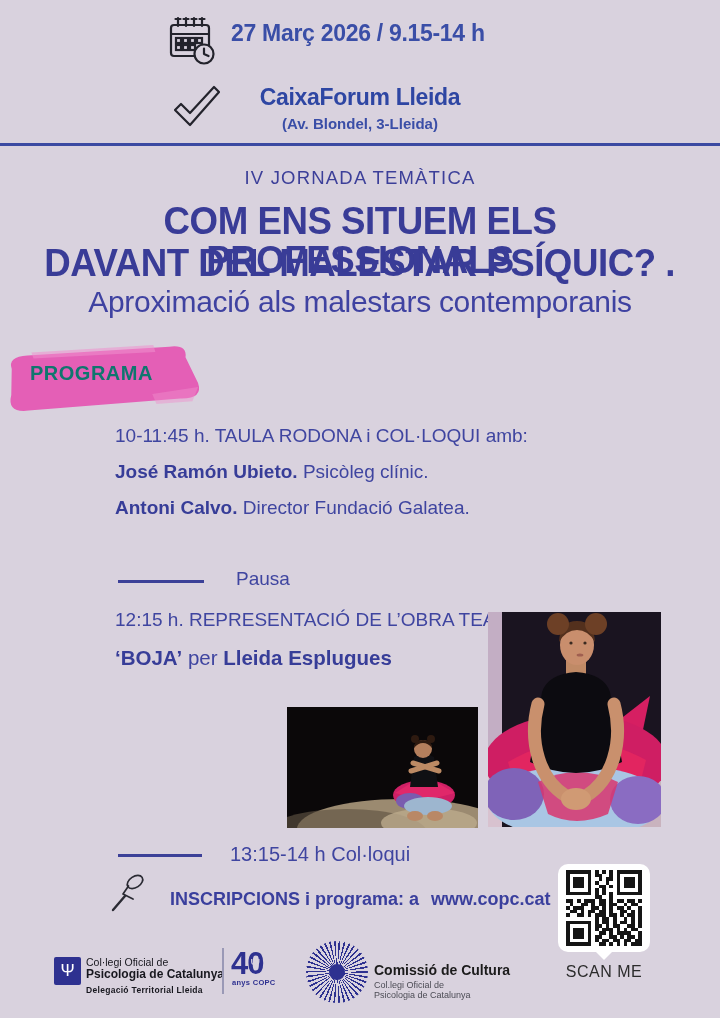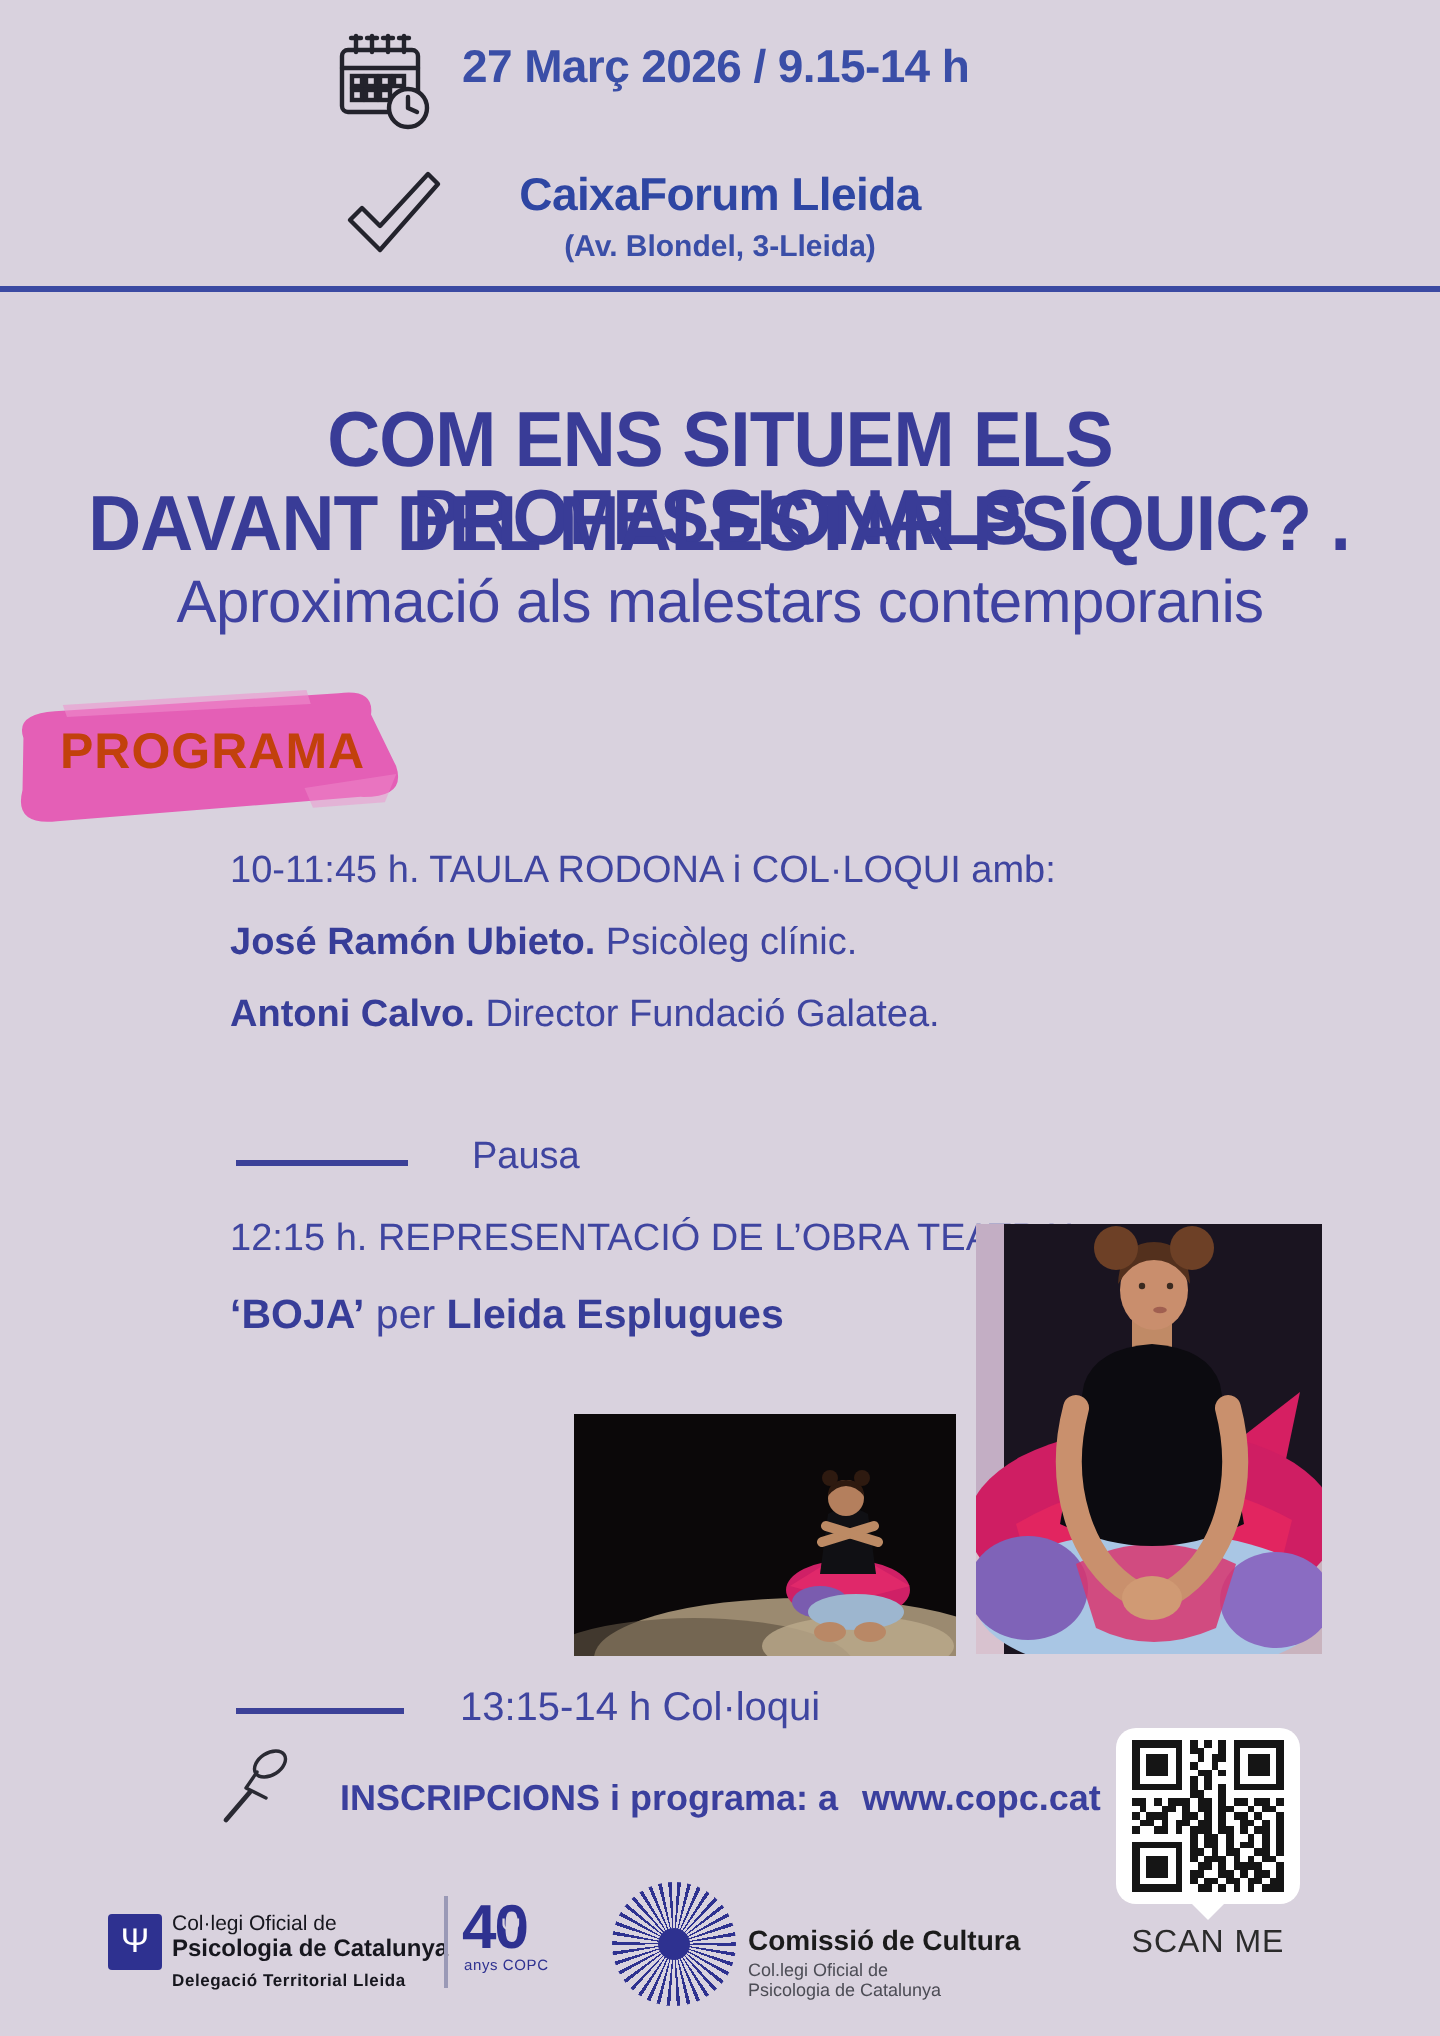--- a/index.html
+++ b/index.html
@@ -16,21 +16,21 @@
 
   
   .kicker{top:167px;font-size:18.5px;font-weight:400;color:#3c3f99;letter-spacing:1.2px;}
   .title-line{font-size:39px;font-weight:700;color:#393c97;line-height:1;}
   .title-line span{display:inline-block;transform:scaleX(.94);letter-spacing:-0.5px;}
   .t1{top:201px;} .t2{top:243px;}
   .subtitle{top:285px;font-size:30px;font-weight:400;color:#3f42a1;letter-spacing:-0.3px;}
 
   
   .brush{left:2px;top:345px;transform:rotate(-1.2deg);}
-  .programa-label{left:30px;top:362px;font-size:25px;font-weight:800;color:#c2410c;letter-spacing:.5px;}
+  .programa-label{left:30px;top:362px;font-size:20px;font-weight:800;color:#0f766e;letter-spacing:.5px;}
 
   
   .prow{left:115px;font-size:19px;color:#3f45a0;white-space:nowrap;}
   .prow b{color:#373d98;}
   .intro{top:425px;} .s0{top:461px;} .s1{top:497px;} .s2{top:533px;}
   .pausa-line{left:118px;top:580px;width:86px;height:2.5px;background:#3c4198;}
   .pausa{left:236px;top:568px;}
   .teatral{top:609px;}
   .boja{top:646px;font-size:20.5px;}
   .colloqui-line{left:118px;top:854px;width:84px;height:2.5px;background:#3c4198;}
@@ -56,21 +56,21 @@
   .copc-square{left:54px;top:957px;width:27px;height:28px;background:#2e3190;border-radius:2px;
     color:#fff;font-size:17px;line-height:28px;text-align:center;}
   .copc-l1{left:86px;top:956px;font-size:10.5px;color:#17171e;}
   .copc-l2{left:86px;top:967px;font-size:12px;font-weight:700;color:#17171e;}
   .copc-l3{left:86px;top:985px;font-size:8.5px;font-weight:700;color:#17171e;letter-spacing:.3px;}
   .divider{left:222px;top:948px;width:1.5px;height:46px;background:#9a99b6;}
   .anys{left:231px;top:946px;font-size:31px;font-weight:800;color:#2e3190;letter-spacing:-1px;}
   .zero{position:relative;display:inline-block;}
   .psi-in{position:absolute;left:50%;top:50%;transform:translate(-50%,-52%);font-size:12px;
     font-weight:400;letter-spacing:0;color:#d9d2de;}
-  .anys-label{left:232px;top:978px;font-size:7.5px;font-weight:400;color:#2e3190;letter-spacing:.3px;}
+  .anys-label{left:232px;top:978px;font-size:7.5px;font-weight:700;color:#2e3190;letter-spacing:.3px;}
   .starburst{left:306px;top:941px;width:62px;height:62px;border-radius:50%;
     background:repeating-conic-gradient(from 3deg,#2e3190 0deg 3.5deg,transparent 3.5deg 9.5deg);}
   .starburst::after{content:"";position:absolute;left:23px;top:23px;width:16px;height:16px;
     border-radius:50%;background:#2e3190;}
   .cult-title{left:374px;top:962px;font-size:14px;font-weight:700;color:#1b1b1b;}
   .cult-l2{left:374px;top:980px;font-size:9px;color:#4c4c55;}
   .cult-l3{left:374px;top:990px;font-size:9px;color:#4c4c55;}
 </style>
 </head>
 <body>
@@ -104,20 +104,21 @@
 
   <div class="abs" style="left:168px;top:82px;">
     <svg width="56" height="50" viewBox="0 0 56 50" fill="none" stroke="#23232c" stroke-width="2.2" stroke-linejoin="round">
       <path d="M7 28 L13 22 L22 31 L46 5 L51 10 L22 43 Z"></path>
     </svg>
   </div>
   <div class="abs center venue">CaixaForum Lleida</div>
   <div class="abs center address">(Av. Blondel, 3-Lleida)</div>
   <div class="abs rule"></div>
 
+  <div class="abs center kicker">IV JORNADA TEMÀTICA</div>
   <div class="abs center title-line t1"><span>COM ENS SITUEM ELS PROFESSIONALS</span></div>
   <div class="abs center title-line t2"><span>DAVANT DEL MALESTAR PSÍQUIC? .</span></div>
   <div class="abs center subtitle">Aproximació als malestars contemporanis</div>
 
   <div class="abs brush">
     <svg width="206" height="68" viewBox="0 0 206 68">
       <path d="M10,22 Q6,10 26,9 L168,3 Q186,1 184,14 L196,40 Q201,56 178,55 L26,64 Q4,66 9,48 Z" fill="#e45fb6"></path>
       <path d="M30,6 L152,1 L154,8 L32,12 Z" fill="#ef8fcd" opacity="0.55"></path>
       <path d="M150,50 L196,44 L190,58 L154,60 Z" fill="#ef8fcd" opacity="0.45"></path>
     </svg>

